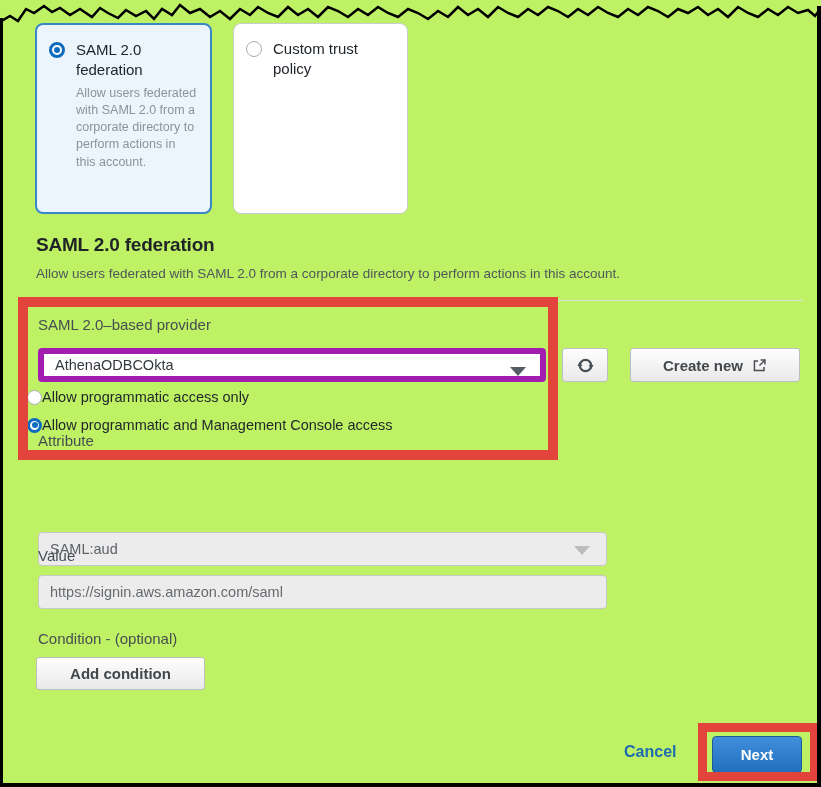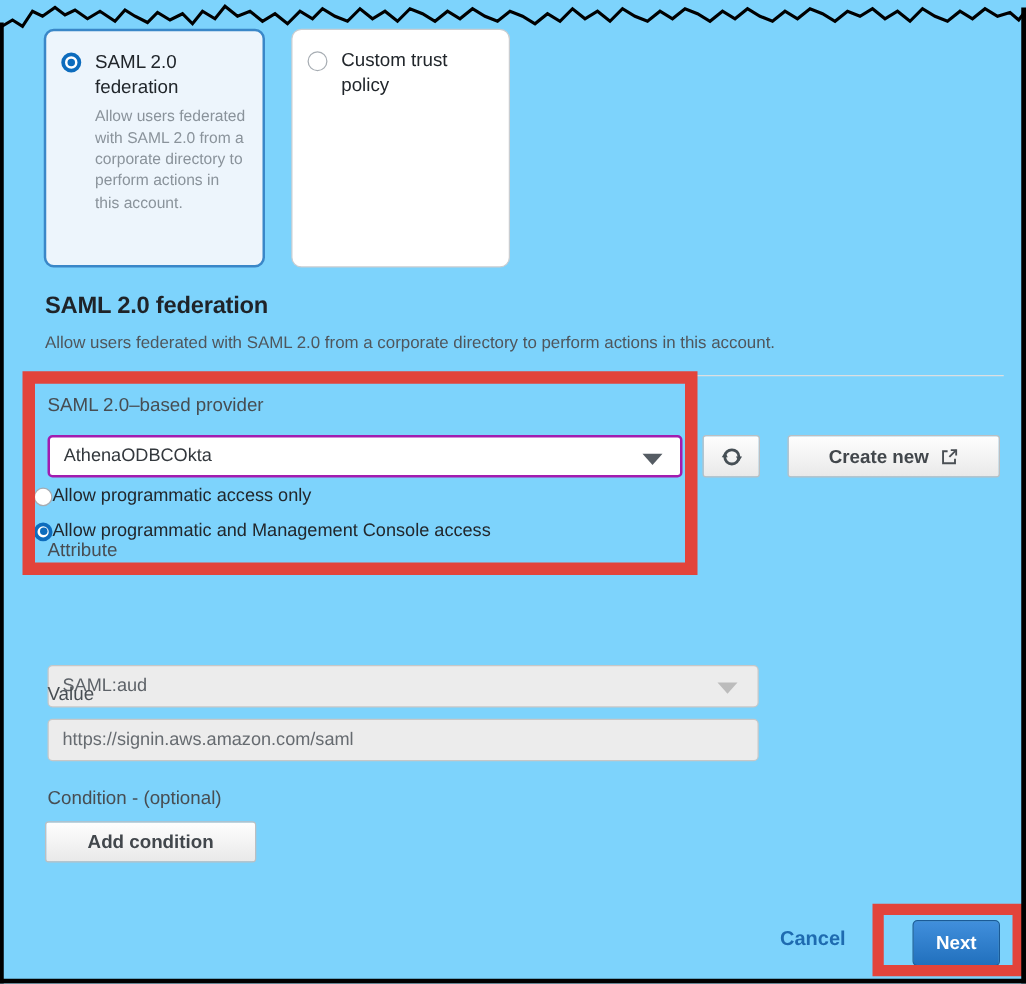--- a/index.html
+++ b/index.html
@@ -1,18 +1,18 @@
 <!DOCTYPE html>
 <html><head>
 <meta charset="utf-8">
 <style>
   * { margin:0; padding:0; box-sizing:border-box; }
   html,body { background:#fff; }
   body { font-family:"Liberation Sans", sans-serif; }
-  .frame { position:relative; width:821px; height:787px; background:#7dd3fc; overflow:hidden; }
+  .frame { position:relative; width:821px; height:787px; background:#bef264; overflow:hidden; }
 
   
   .torn-svg { position:absolute; top:0; left:0; z-index:8; pointer-events:none; }
   .edge { position:absolute; background:#000; z-index:7; }
   .edge.left { left:0; top:18px; bottom:0; width:3px; }
   .edge.right { right:0; top:6px; bottom:0; width:4px; }
   .edge.bottom { left:0; right:0; bottom:0; height:4px; }
 
   
   .card { position:absolute; border-radius:8px; display:flex; padding:15px 12px; gap:11px; cursor:pointer; }
@@ -30,21 +30,21 @@
   .radio.small.on::after { left:1.5px; top:1.5px; }
 
   
   .section-title { position:absolute; left:36px; top:234px; font-size:19px; font-weight:bold; color:#1f2328; letter-spacing:-0.2px; }
   .section-desc { position:absolute; left:36px; top:266px; font-size:13.5px; color:#4f565c; }
   .divider { position:absolute; left:36px; top:300px; width:767px; height:1px; background:#dcdfe1; }
 
   
   .field-label { position:absolute; font-size:15px; color:#474d52; }
   .selectbox { position:absolute; border-radius:4px; display:flex; align-items:center; }
-  .selectbox.enabled { left:38px; top:348px; width:508px; height:34px; background:#fff; border:2px solid #a21caf; cursor:pointer; }
+  .selectbox.enabled { left:38px; top:348px; width:508px; height:34px; background:#fff; border:6px solid #a21caf; cursor:pointer; }
   .selectbox.disabled { left:38px; top:484px; width:569px; height:34px; background:#ececec; border:1px solid #c7c7c7;margin-top:48px; }
   .selectbox .sel-text { padding-left:11px; font-size:14.5px; color:#33383d; }
   .selectbox.disabled .sel-text { color:#5d6268; }
   .caret { position:absolute; width:0; height:0; border-left:8px solid transparent; border-right:8px solid transparent; }
   .caret.dark { right:14px; top:13px; border-top:9px solid #555c63; }
   .caret.gray { right:16px; top:13px; border-top:9px solid #bcbcbc; }
 
   .gray-btn { position:absolute; display:flex; align-items:center; justify-content:center; gap:9px;
     background:linear-gradient(#fefefe,#e9e9e9); border:1px solid #bcbfc2; border-radius:3px;
     font-size:15px; font-weight:bold; color:#42474c; cursor:pointer; }
@@ -55,23 +55,23 @@
   .radio-row { position:absolute; left:27px; display:flex; align-items:center; gap:0; cursor:pointer; }
   .radio-row .rlabel { font-size:14.5px; color:#22272c; }
   .row-a { top:389px; } .row-b { top:417px; }
 
   .text-input { position:absolute; left:38px; top:575px; width:569px; height:34px; background:#ececec;
     border:1px solid #c7c7c7; border-radius:4px; padding:15px 11px; font-family:"Liberation Sans",sans-serif;
     font-size:14.5px; color:#666b70; }
 
   
   .cancel-link { position:absolute; left:624px; top:743px; font-size:16px; font-weight:bold; color:#1e6bb0; cursor:pointer; }
-  .next-btn { position:absolute; left:712px; top:736px; width:70px; height:37px; border-radius:4px;
+  .next-btn { position:absolute; left:712px; top:736px; width:90px; height:37px; border-radius:4px;
     background:linear-gradient(#418fdc,#2170bd); border:1px solid #1a5a96; color:#fff; font-weight:bold;
-    font-size:15px; display:flex; align-items:center; justify-content:center; cursor:pointer;margin-left:18px; }
+    font-size:15px; display:flex; align-items:center; justify-content:center; cursor:pointer; }
 
   
   .annot { position:absolute; border-style:solid; border-color:#e2443b; background:transparent; z-index:6; pointer-events:none; }
   .annot-1 { left:18px; top:297px; width:540px; height:163px; border-width:10px; }
   .annot-2 { left:698px; top:723px; width:121px; height:58px; border-width:9px; }
 
   .icon-svg { display:block; }
 </style>
 </head>
 <body>

